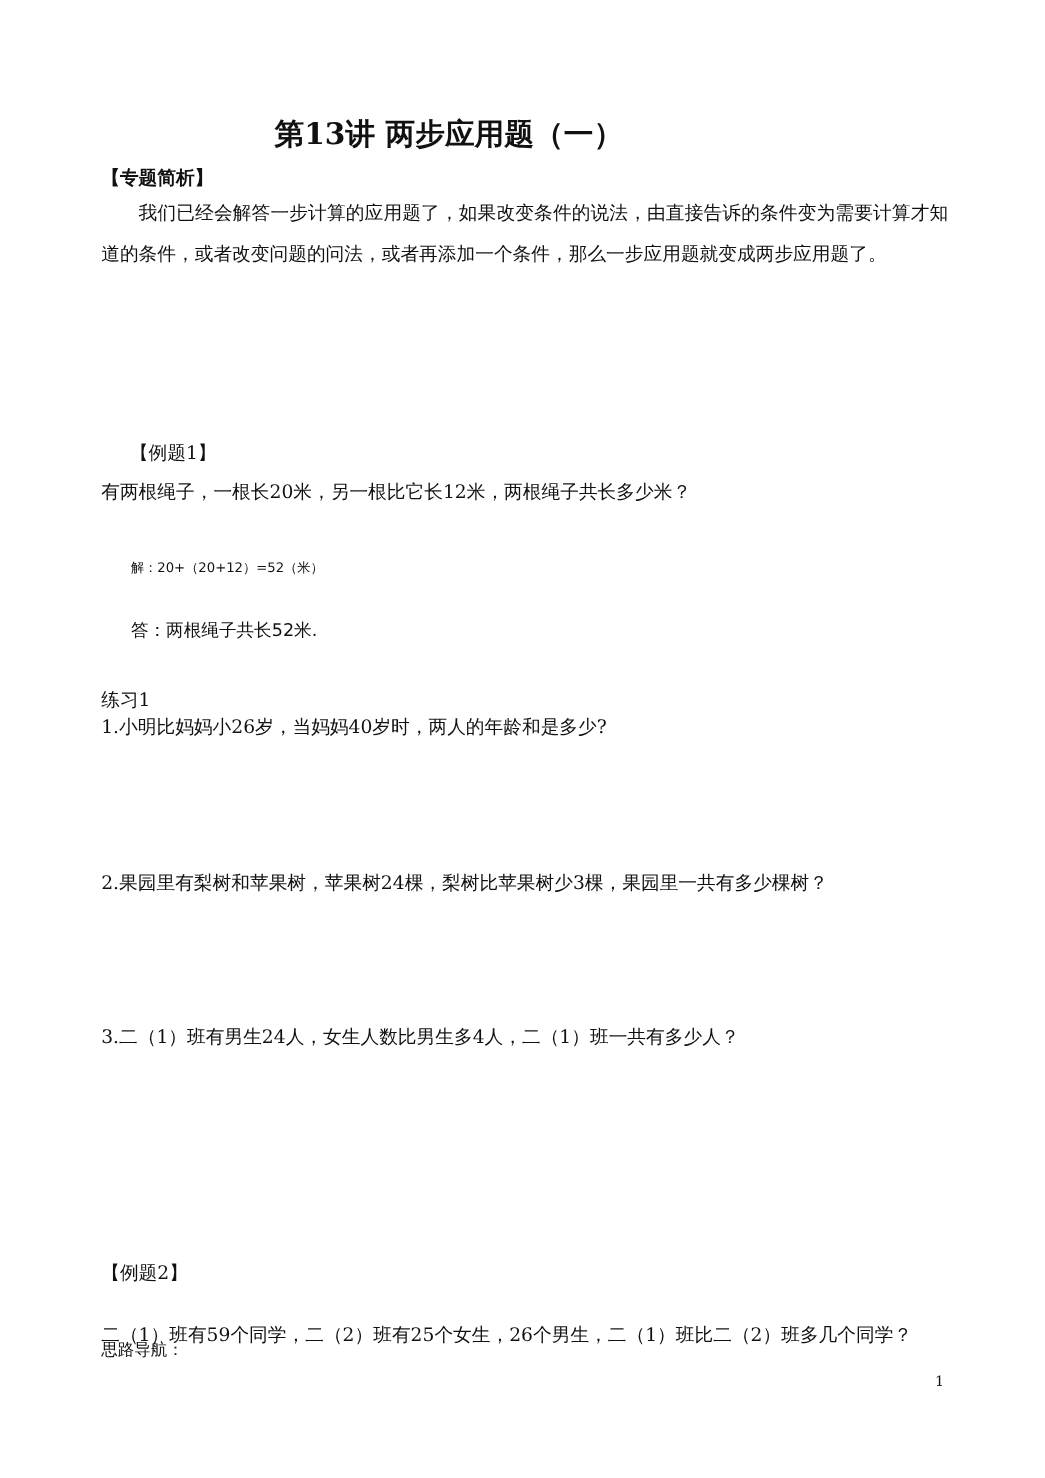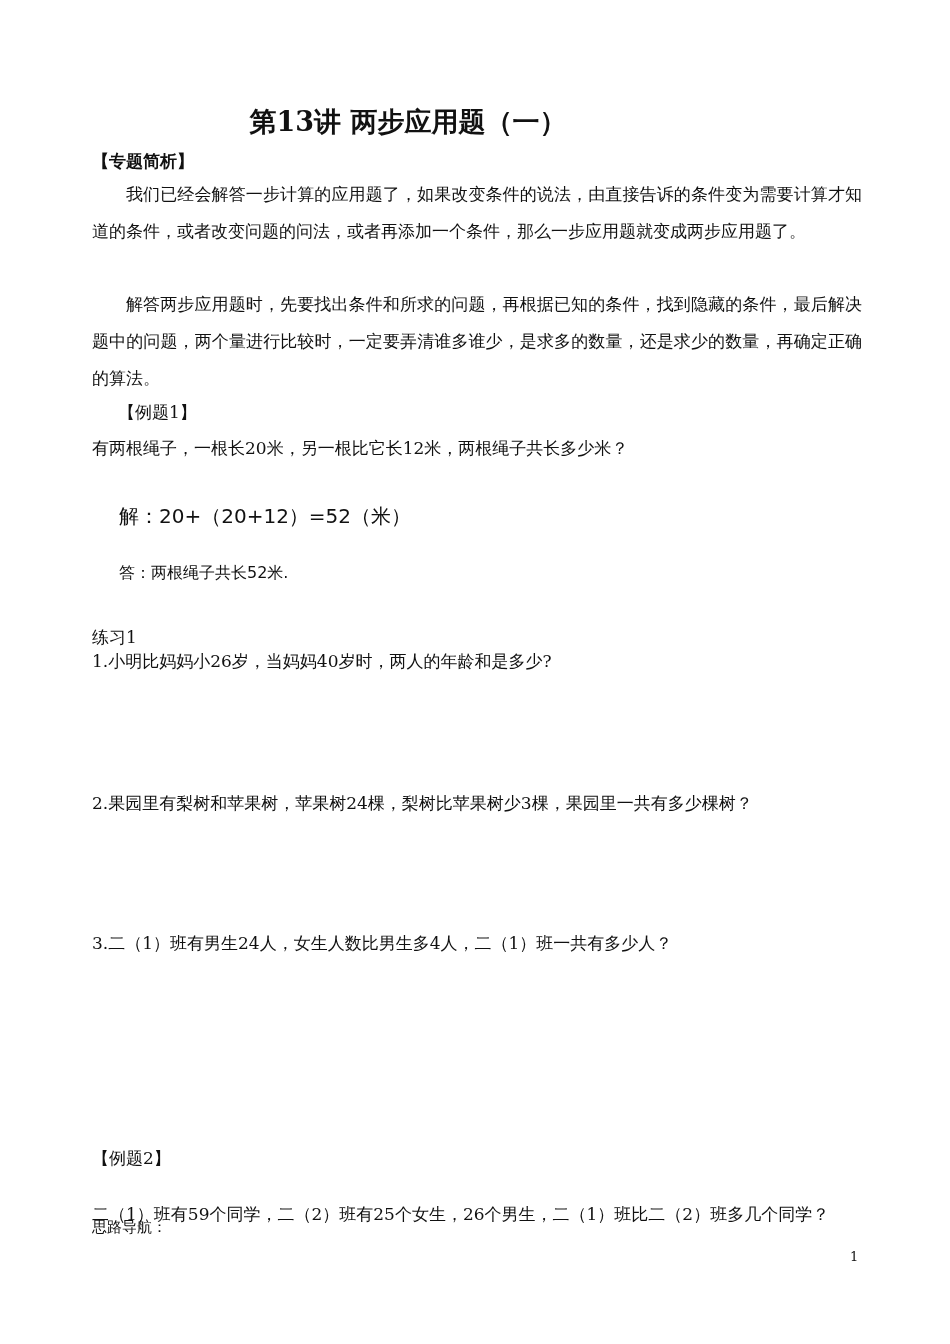--- a/index.html
+++ b/index.html
@@ -20,28 +20,27 @@
 <body>
 
 <div class="page">
 
   <div class="abs title">第13讲 两步应用题（一）</div>
 
   <div class="abs h" style="left:92px; top:150px;">【专题简析】</div>
 
   <div class="para indent" style="top:176px;">我们已经会解答一步计算的应用题了，如果改变条件的说法，由直接告诉的条件变为需要计算才知道的条件，或者改变问题的问法，或者再添加一个条件，那么一步应用题就变成两步应用题了。</div>
 
-  <div class="para indent" style="top:286px;">解答两步应用题时，先要找出条件和所求的问题，再根据已知的条件，找到隐藏的条件，最后解决题中的问题，两个量进行比较时，一定要弄清谁多谁少，是求多的数量，还是求少的数量，再确定正确的算法。</div>
 
   <div class="abs p" style="left:92px; top:394px;margin-left:26px;">【例题1】</div>
 
   <div class="abs p" style="left:92px; top:430px;">有两根绳子，一根长20米，另一根比它长12米，两根绳子共长多少米？</div>
 
 
-  <div class="abs p sans" style="left:119px; top:498px; font-size:20px;">解：20+（20+12）=52（米）</div>
+  <div class="abs p sans" style="left:119px; top:498px; font-size:12px;">解：20+（20+12）=52（米）</div>
 
   <div class="abs p sans" style="left:119px; top:554px; font-size:16px;">答：两根绳子共长52米.</div>
 
   <div class="abs p" style="left:92px; top:606px;margin-top:13px;">练习1</div>
 
   <div class="abs p" style="left:92px; top:643px;">1.小明比妈妈小26岁，当妈妈40岁时，两人的年龄和是多少?</div>
 
   <div class="abs p" style="left:92px; top:785px;">2.果园里有梨树和苹果树，苹果树24棵，梨树比苹果树少3棵，果园里一共有多少棵树？</div>
 
   <div class="abs p" style="left:92px; top:925px;">3.二（1）班有男生24人，女生人数比男生多4人，二（1）班一共有多少人？</div>

